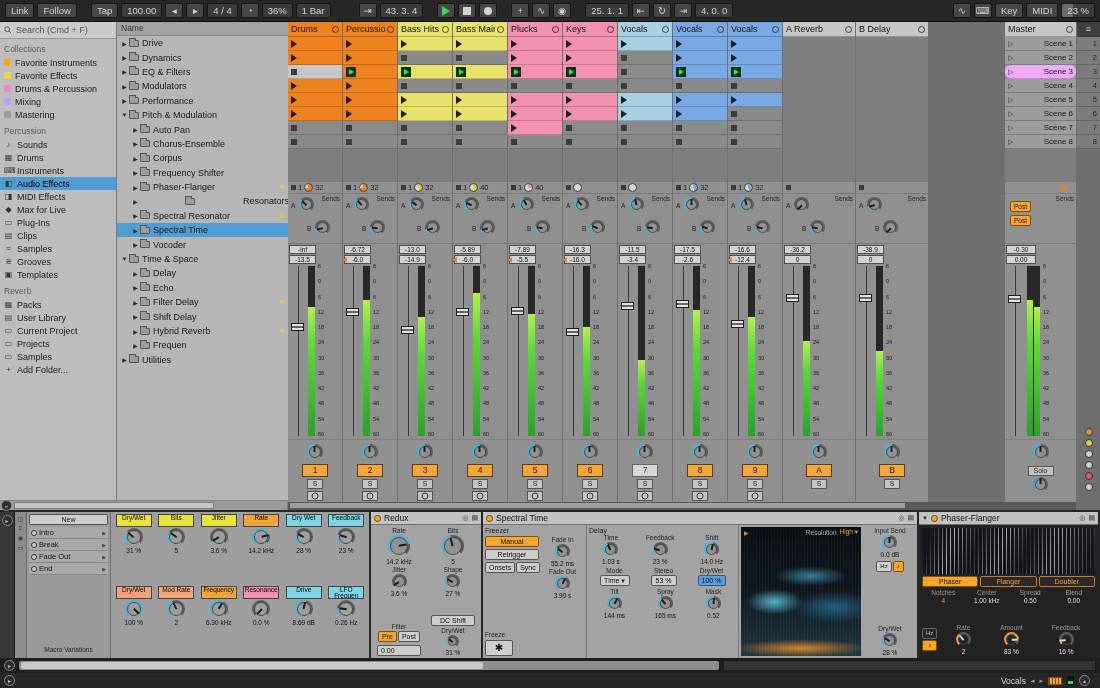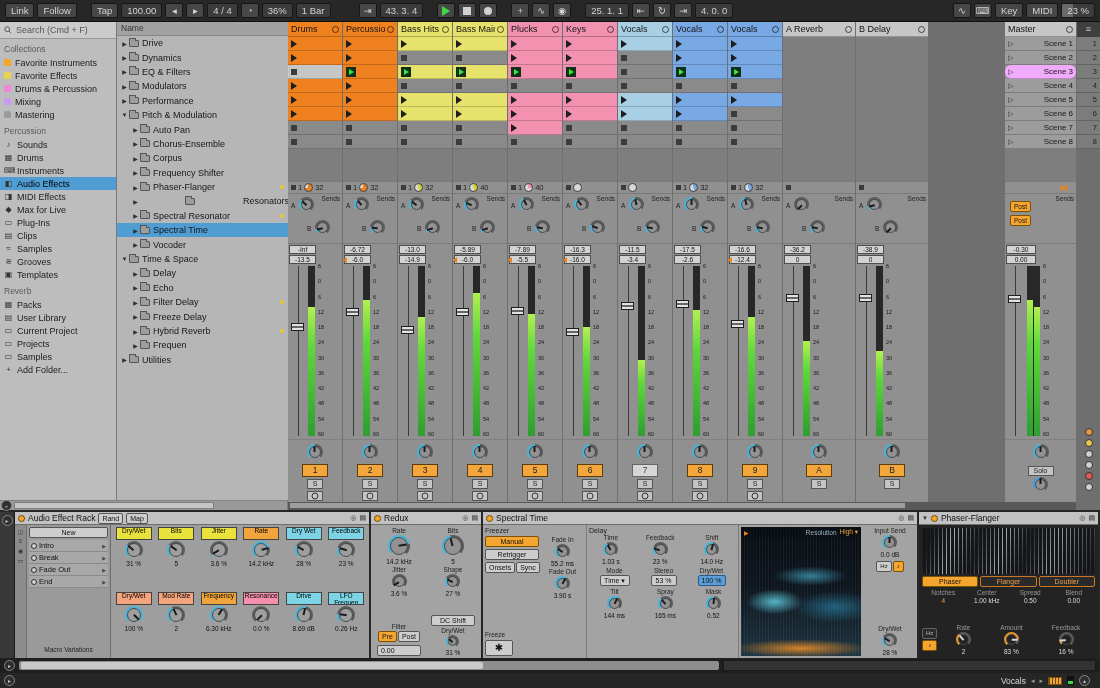--- a/index.html
+++ b/index.html
@@ -356,21 +356,21 @@
       </div>
       <div class="trow" style="padding-left: 14px;">
         <span class="tarrow">▶</span>
         <span class="tfold"></span>
         <span>Filter Delay</span>
         <span class="tdot"></span>
       </div>
       <div class="trow" style="padding-left: 14px;">
         <span class="tarrow">▶</span>
         <span class="tfold"></span>
-        <span>Freeze Delay</span>
+        <span>Shift Delay</span>
       </div>
       <div class="trow" style="padding-left: 14px;">
         <span class="tarrow">▶</span>
         <span class="tfold"></span>
         <span>Hybrid Reverb</span>
         <span class="tdot"></span>
       </div>
       <div class="trow" style="padding-left: 14px;">
         <span class="tarrow">▶</span>
         <span class="tfold"></span>
@@ -1368,30 +1368,20 @@
   <div id="session-hscroll">
       <div class="bs-handle"></div>
     </div>
 </div>
 
 <div id="devices">
   <div id="dev-rail">
     <div class="circbtn">▸</div>
   </div>
 <div class="device" style="width: 356px;">
-      <div class="dtitle">
-        <span class="act"></span>
-        <span>Audio Effect Rack</span>
-        <div class="chipbtn">Rand</div>
-        <div class="chipbtn">Map</div>
-        <span class="dico">
-          <span>◎</span>
-          <span>▤</span>
-        </span>
-      </div>
       <div style="flex: 1 1 0%; display: flex;">
         <div style="width: 12px; background: rgb(140, 140, 140); border-right: 1px solid rgb(110, 110, 110); display: flex; flex-direction: column; align-items: center; padding-top: 3px; gap: 3px;">
           <div style="font-size: 6px; color: rgb(51, 51, 51);">◫</div>
           <div style="font-size: 6px; color: rgb(51, 51, 51);">≡</div>
           <div style="font-size: 6px; color: rgb(51, 51, 51);">◉</div>
           <div style="font-size: 6px; color: rgb(51, 51, 51);">▭</div>
         </div>
         <div style="width: 84px; background: rgb(154, 154, 154); border-right: 1px solid rgb(110, 110, 110); display: flex; flex-direction: column; padding: 2px;">
           <div class="chipbtn" style="height: 11px; margin-bottom: 2px;">New</div>
           <div style="height: 12px; display: flex; align-items: center; gap: 2px; background: rgb(168, 168, 168); border-bottom: 1px solid rgb(138, 138, 138); font-size: 7.5px; color: rgb(17, 17, 17); padding: 0px 2px;">

